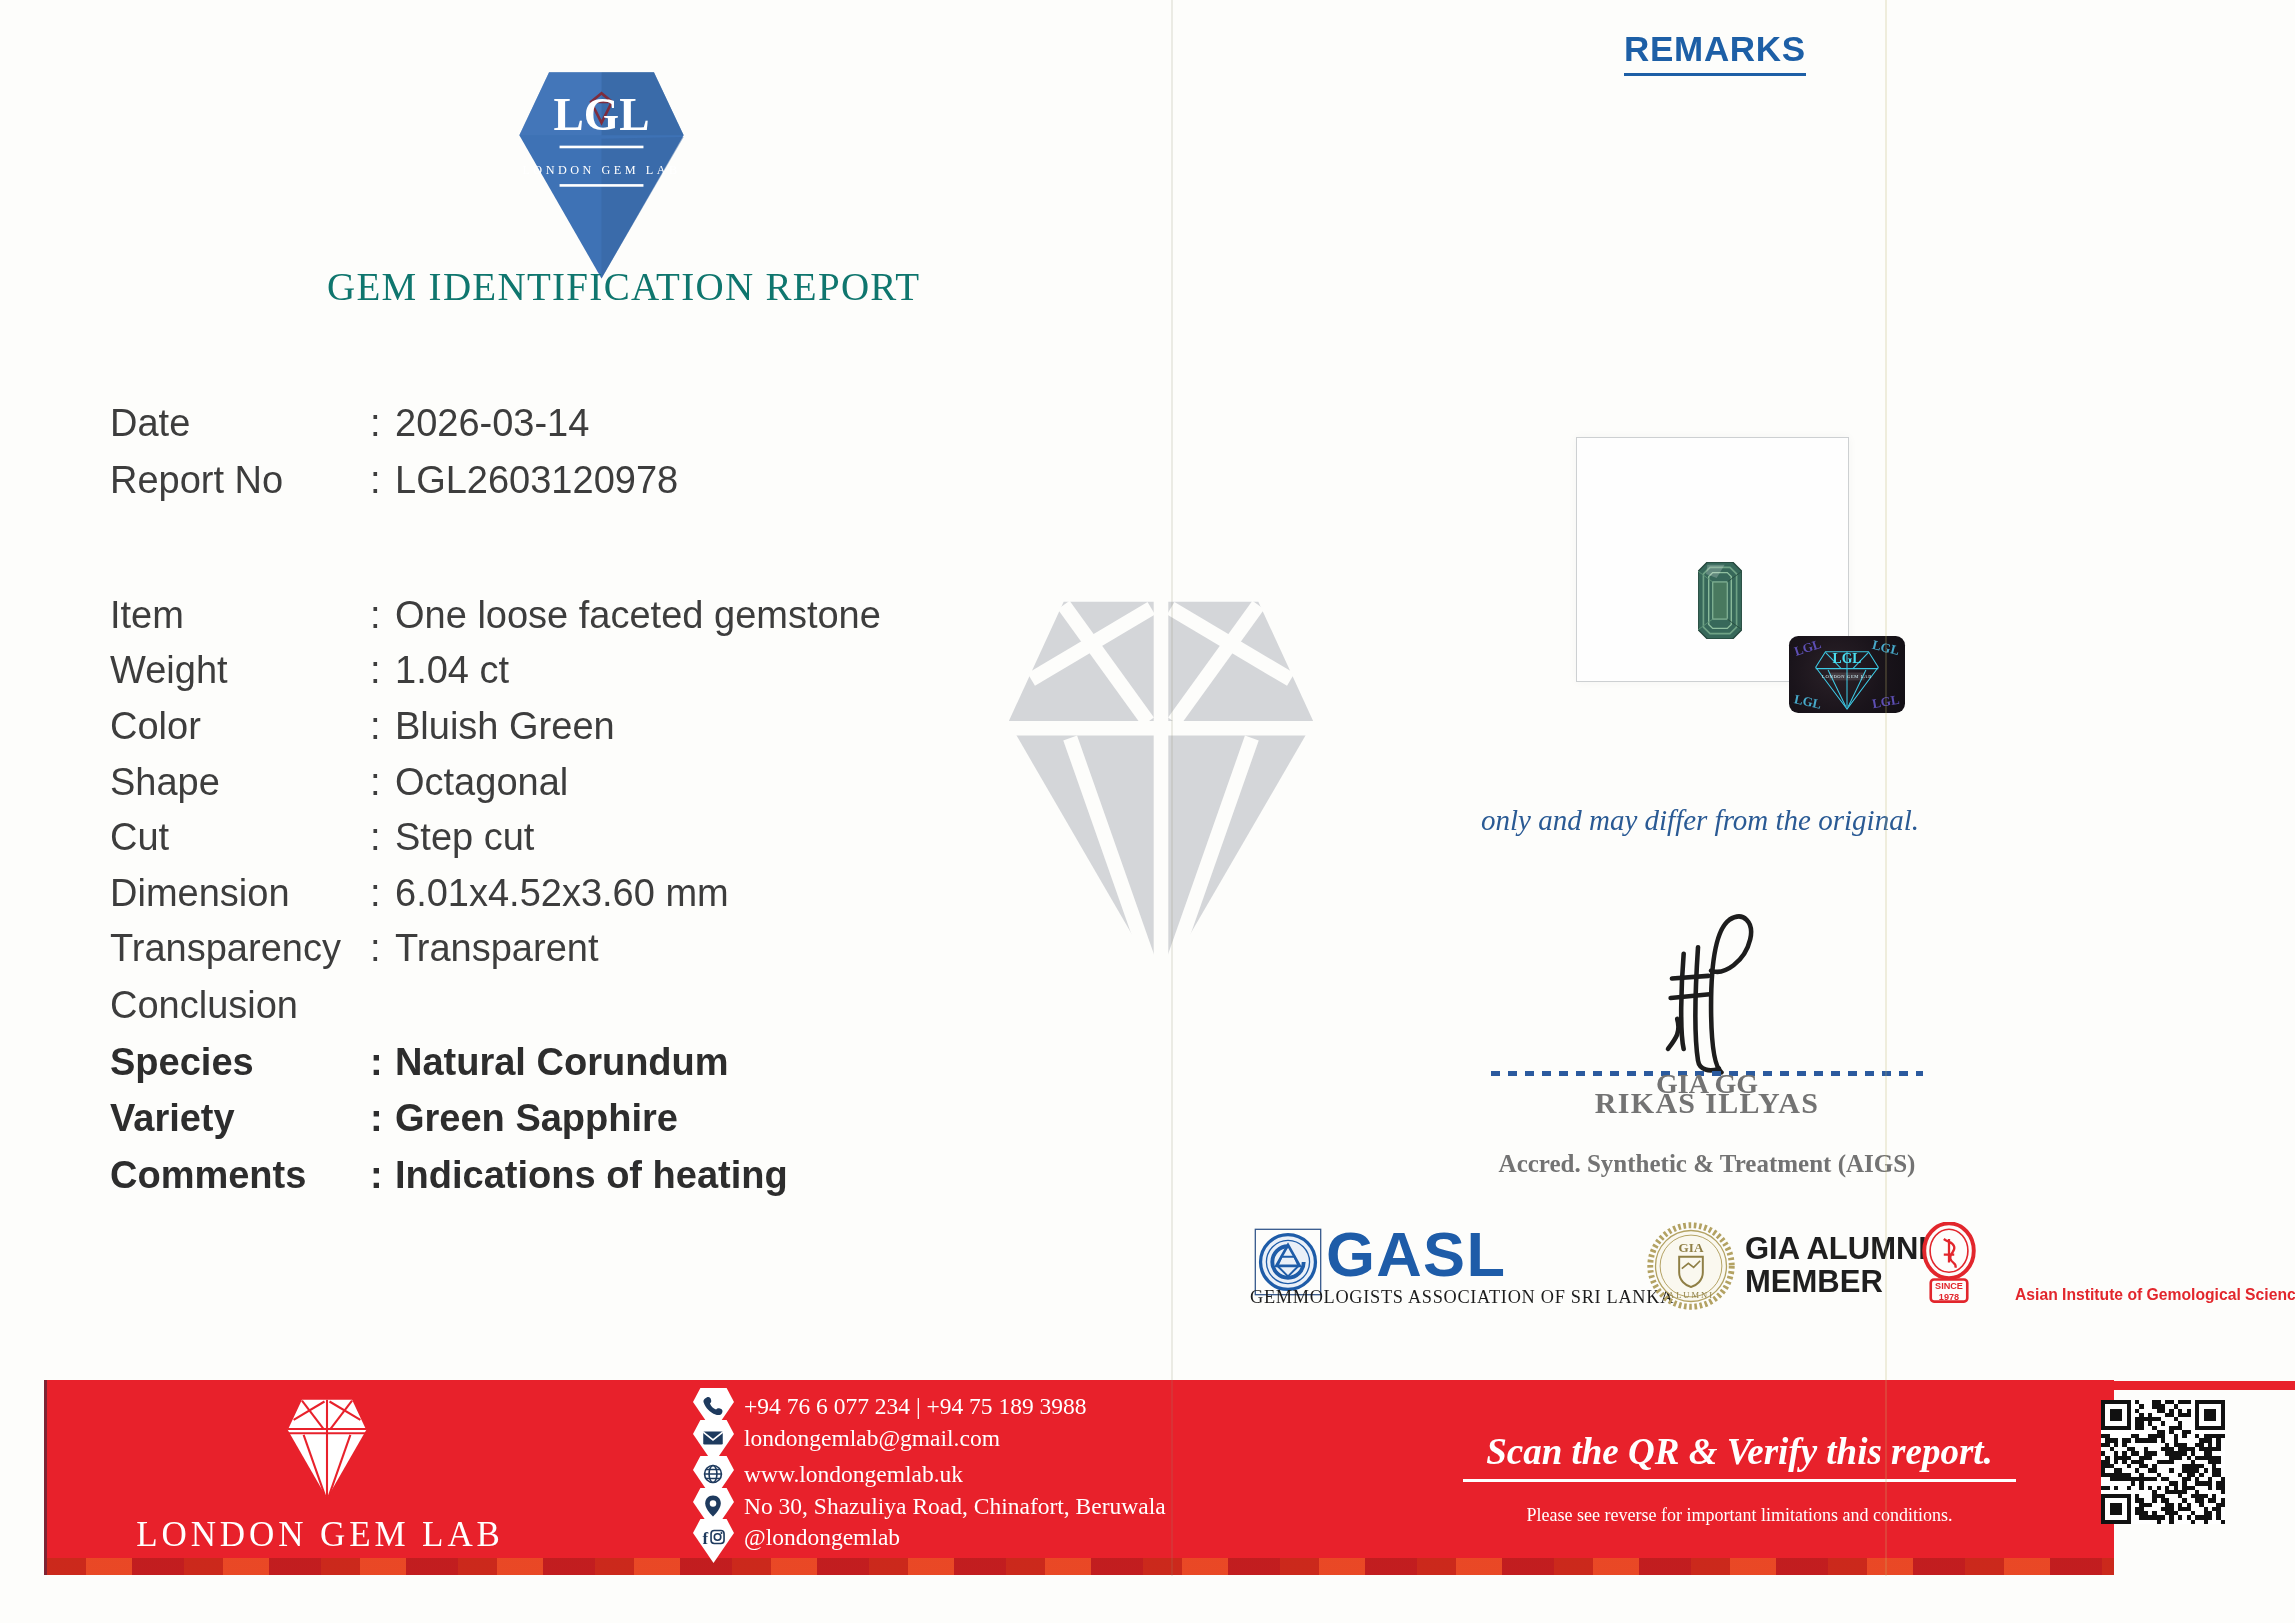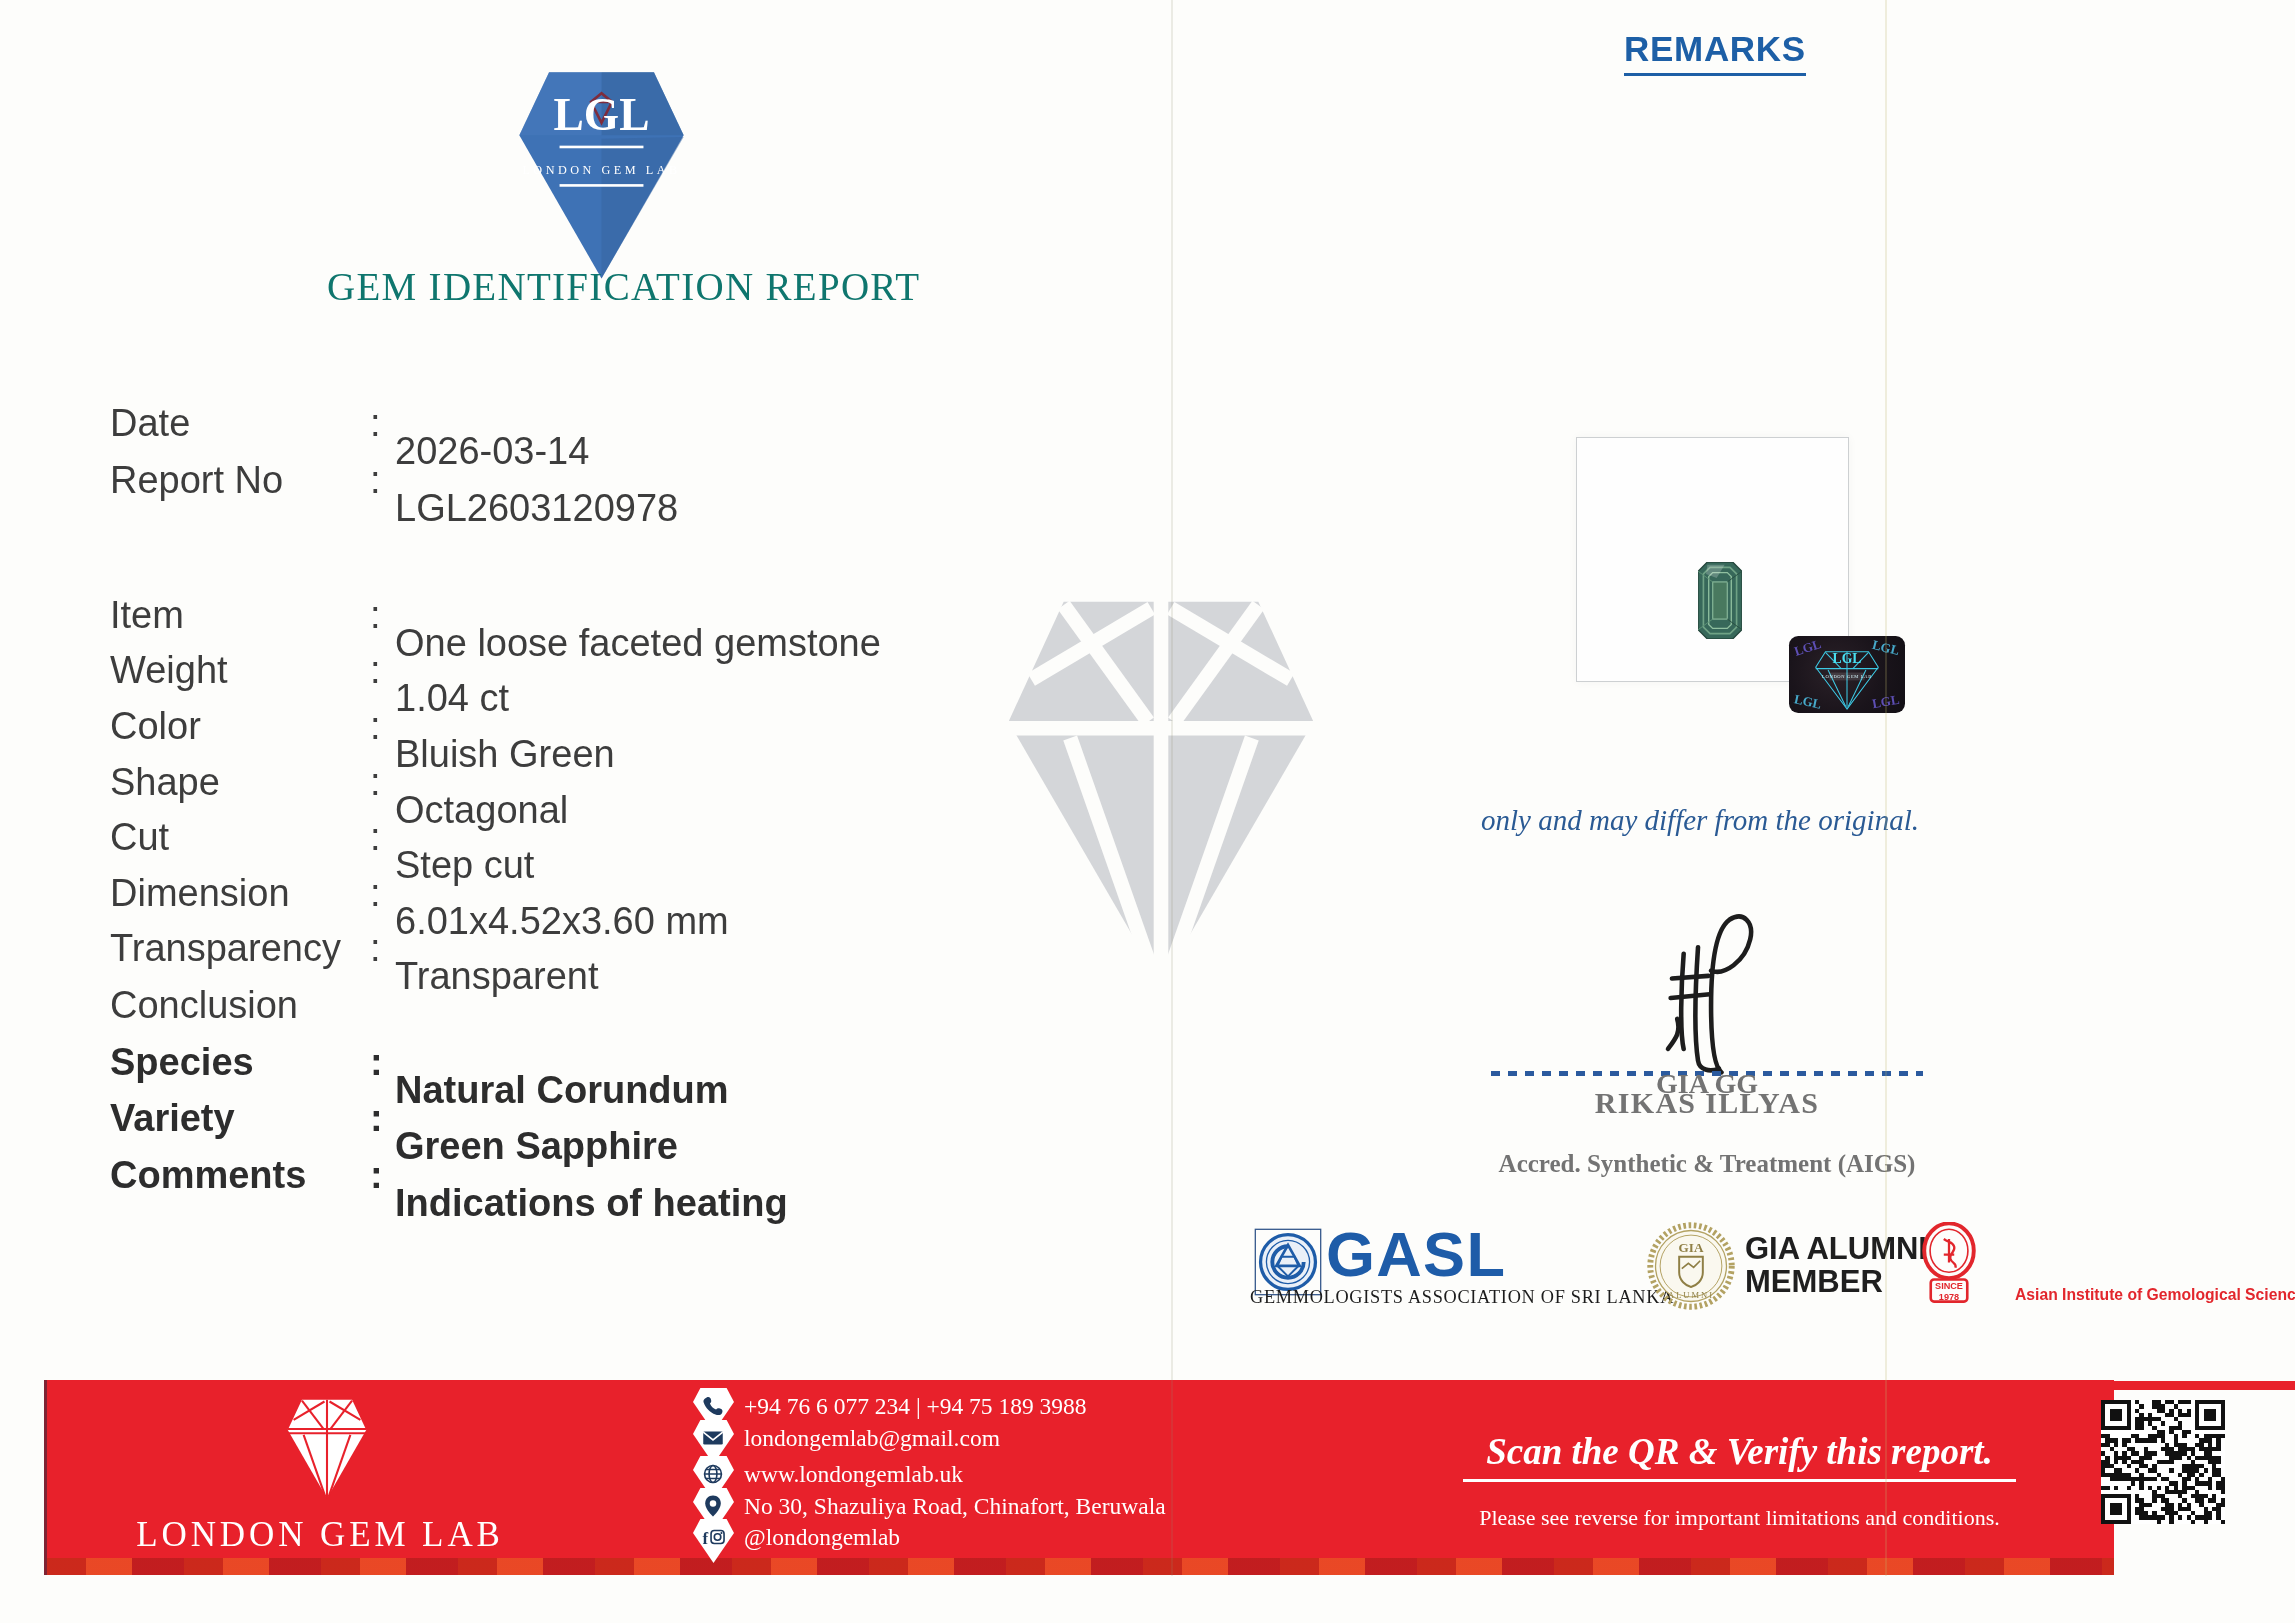--- a/index.html
+++ b/index.html
@@ -10,21 +10,21 @@
   
   #remarks{left:1624px;top:29px;font-size:35px;font-weight:bold;color:#1d5fa6;
            letter-spacing:0.7px;border-bottom:3.9px solid #1d5fa6;padding-bottom:3.9px;}
   #report-title{left:327px;top:264px;font-family:"Liberation Serif",serif;font-size:39px;
                 color:#0f766e;letter-spacing:1.3px;}
 
   
   .row{position:absolute;left:110px;height:46px;font-size:38px;color:#3d3d3d;white-space:nowrap;}
   .row .lbl{position:absolute;left:0;width:255px;}
   .row .col{position:absolute;left:260px;}
-  .row .val{position:absolute;left:285px;margin-top:28px;}
+  .row .val{position:absolute;left:285px;}
   .row.bold{color:#2d2d2d;font-weight:bold;}
   #conclusion-label{left:110px;top:984px;font-size:38px;color:#3d3d3d;}
 
   
   #gem-card{left:1576px;top:437px;width:271px;height:243px;background:#fefefe;
             border:1.3px solid #cdd0d2;box-shadow:0 0 9.2px rgba(0,0,0,0.04);}
   #hologram{left:1789px;top:636px;width:116px;height:77px;border-radius:9.2px;
             background:radial-gradient(circle at 40% 45%, #2b2128 0%, #1a141b 55%, #120f14 100%);
             overflow:hidden;}
   .note-line{position:absolute;left:1373px;width:654px;text-align:center;
@@ -59,21 +59,21 @@
   .contact-row{position:absolute;left:693px;height:42px;}
   .badge{position:absolute;left:0;top:0;width:41px;height:44px;background:#ffffff;
          clip-path:polygon(18% 0,82% 0,100% 32%,50% 100%,0 32%);}
   .badge svg{position:absolute;left:7.2px;top:5.2px;}
   .contact-text{position:absolute;left:51px;top:5.2px;font-family:"Liberation Serif",serif;
                 font-size:23.5px;color:#ffffff;white-space:nowrap;}
   #qr-heading{left:1463px;top:1430px;width:553px;text-align:center;color:#ffffff;white-space:nowrap;
               font-family:"Liberation Serif",serif;font-style:italic;font-weight:bold;font-size:37px;}
   #qr-underline{left:1463px;top:1479px;width:553px;height:2.6px;background:#ffffff;}
   #qr-subtext{left:1463px;top:1505px;width:553px;text-align:center;color:#ffffff;white-space:nowrap;
-              font-family:"Liberation Serif",serif;font-size:22px;}
+              font-family:"Liberation Serif",serif;font-size:18px;}
   #qr-box{left:2101px;top:1400px;width:124px;height:124px;background:#ffffff;}
 
   
   .crease{position:absolute;top:0;height:1576px;width:2px;}
   #crease-1{left:1171px;background:rgba(140,140,110,0.16);}
   #crease-2{left:1885px;background:rgba(190,180,110,0.22);}
 
   .holo-mono{position:absolute;font-family:"Liberation Serif",serif;font-weight:bold;color:#6a5ad0;
              font-size:13px;opacity:.85;}
 </style>

